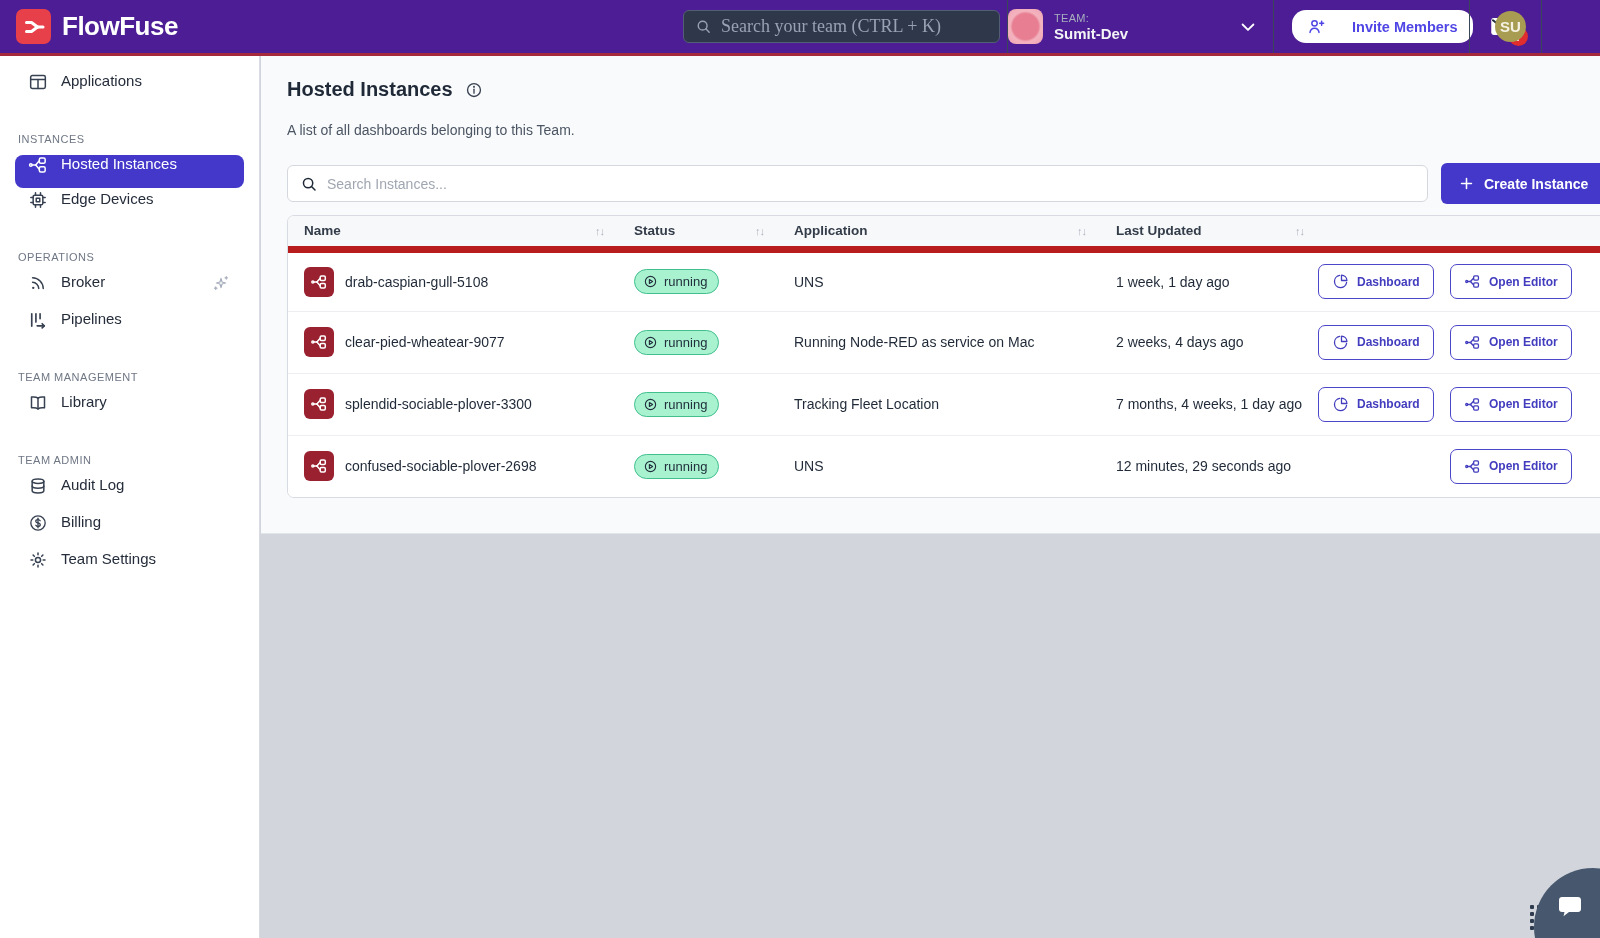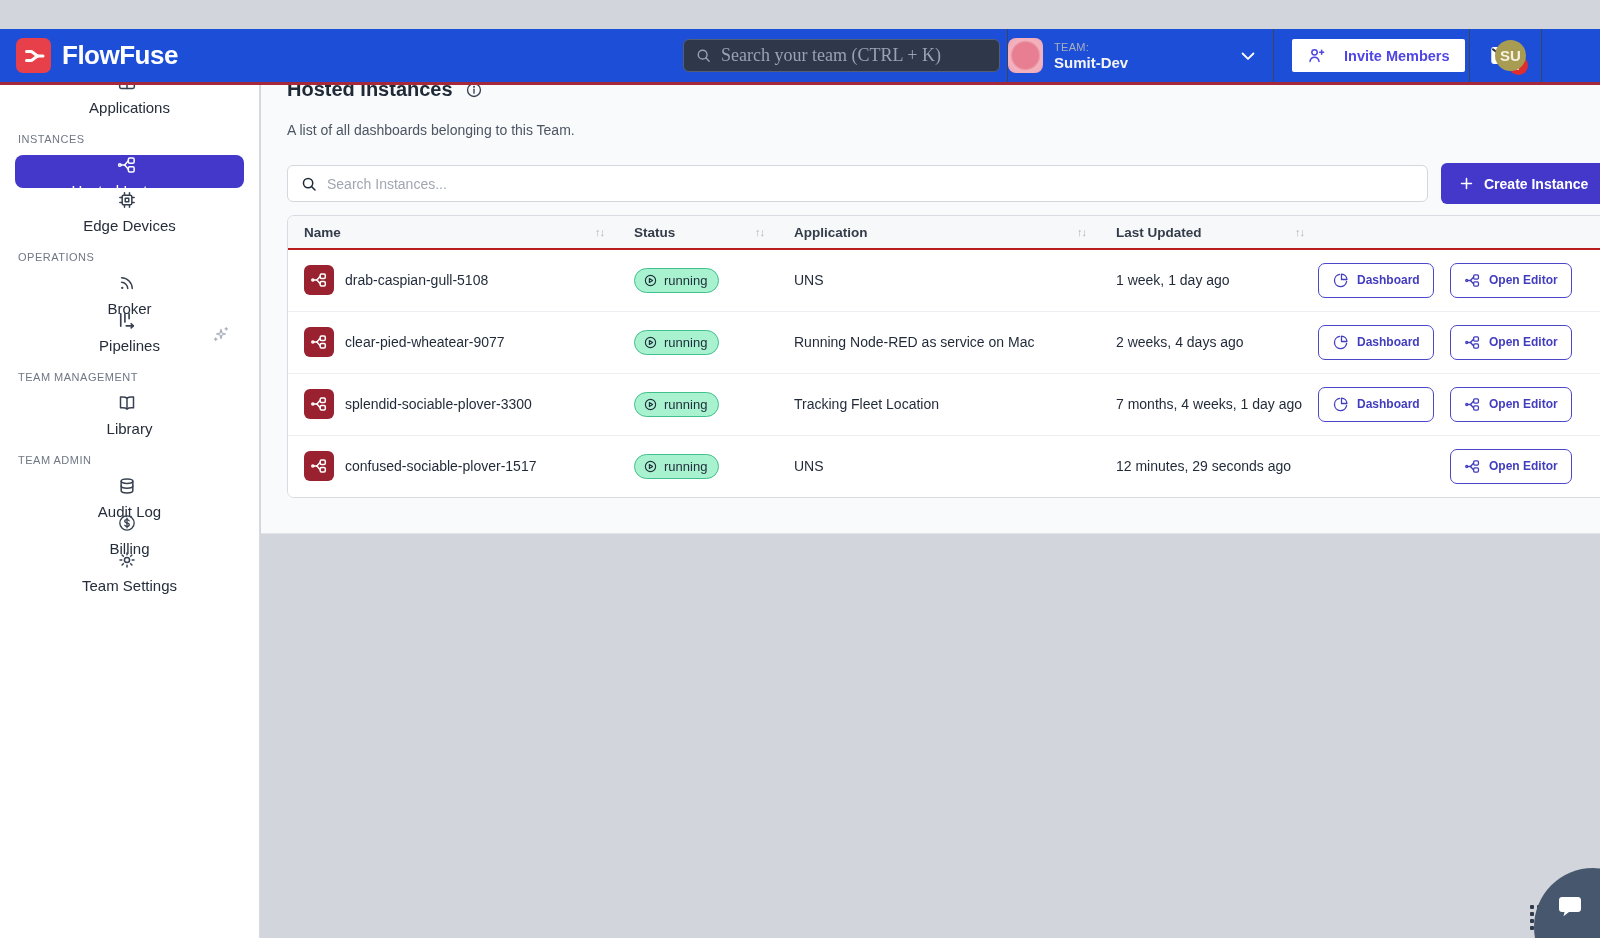--- a/index.html
+++ b/index.html
@@ -5,54 +5,54 @@
   * { margin:0; padding:0; box-sizing:border-box; }
   html,body { width:1600px; height:938px; overflow:hidden; }
   body {
     font-family:"Liberation Sans","DejaVu Sans",sans-serif;
     background:#D2D6DC; position:relative; color:#1F2937;
   }
   svg { display:block; }
 
   
   .topnav { position:absolute; left:0; top:0; width:1600px; height:56px;
-    background:#1d4ed8; border-bottom:3px solid #A5293A; z-index:20;margin-top:29px; }
+    background:#4c1d95; border-bottom:3px solid #A5293A; z-index:20; }
   .brand { position:absolute; left:16px; top:9px; display:flex; align-items:center; gap:11px; }
   .brand-logo { width:35px; height:35px; border-radius:7px; background:#E8404B;
     display:flex; align-items:center; justify-content:center; }
   .brand-name { font-size:26px; font-weight:700; color:#FFFFFF; letter-spacing:-0.5px; }
   .nav-search { position:absolute; left:683px; top:10px; width:317px; height:33px;
     background:#2E384A; border:1px solid #535E74; border-radius:6px;
     display:flex; align-items:center; gap:9px; padding:0 11px; color:#98A2B3; }
   .nav-search input { flex:1; background:transparent; border:none; outline:none;
     color:#E5E7EB; font-size:18px; font-family:Liberation Serif, serif; }
   .nav-search input::placeholder { color:#98A2B3; }
   .nav-div { position:absolute; top:0; height:53px; width:1px; background:#3A4559; }
   .team-sel { position:absolute; left:1008px; top:9px; display:flex; align-items:center; gap:11px; cursor:pointer; }
   .team-avatar { width:35px; height:35px; border-radius:8px;
     background:radial-gradient(circle at 50% 50%, #E77E91 0%, #E77E91 52%, #F3B3BF 62%, #F0A5B3 100%); }
   .team-label { font-size:11px; color:#A8B0BD; letter-spacing:0.3px; }
   .team-name { font-size:15px; font-weight:700; color:#F3F4F6; margin-top:1px; }
   .nav-chevron { position:absolute; left:1238px; top:17px; color:#FFFFFF; }
   .invite-btn { position:absolute; left:1292px; top:10px; height:33px; padding:0 15px;
-    background:#FFFFFF; border:none; border-radius:2px; display:flex; align-items:center; gap:18px;
+    background:#FFFFFF; border:none; border-radius:14px; display:flex; align-items:center; gap:26px;
     color:#4F46E5; font-weight:700; font-size:14.5px; font-family:inherit; cursor:pointer; }
   .mail-wrap { position:absolute; left:1489px; top:13px; width:28px; height:28px; cursor:pointer; }
   .mail-badge { position:absolute; left:20px; top:14px; min-width:19px; height:19px; border-radius:50%;
     background:#E02D2D; color:#FFFFFF; font-size:11px; font-weight:700;
     display:flex; align-items:center; justify-content:center; }
   .user-avatar { position:absolute; left:1495px; top:11px; width:31px; height:31px; border-radius:50%;
     background:#A89C52; color:#F5F2E3; font-size:15px; font-weight:700;
     display:flex; align-items:center; justify-content:center; cursor:pointer; }
 
   
   .sidebar { position:absolute; left:0; top:56px; bottom:0; width:260px;
     background:#FFFFFF; border-right:1px solid #D8DCE2; padding-top:16px; z-index:10; }
-  .side-item { display:flex; align-items:center; gap:7px; height:37px;
-    padding:0 28px; font-size:15px; color:#252D3B; cursor:pointer;flex-direction:column; }
+  .side-item { display:flex; gap:7px; height:37px;
+    padding:0 28px; font-size:15px; color:#252D3B; cursor:pointer; }
   .side-item .si { width:20px; height:20px; color:#374151; flex:none; margin-right:6px; }
   .side-item.active { margin:2px 15px; padding:0 13px; height:33px; border-radius:8px;
     background:#4338CA; color:#FFFFFF; }
   .side-item.active .si { color:#FFFFFF; }
   .side-item .trail { margin-left:auto; color:#A6ADBB; width:20px; height:20px; }
   .section-title { font-size:11px; color:#6F7785; letter-spacing:0.5px;
     margin:24px 0 10px 18px; font-weight:400; }
 
   
   .main { position:absolute; left:261px; top:56px; right:0; bottom:0;
@@ -69,21 +69,21 @@
     border-radius:6px; display:flex; align-items:center; gap:9px; padding:0 12px; color:#1F2937; }
   .search-box input { flex:1; border:none; outline:none; font-size:14px; color:#374151; font-family:inherit; }
   .search-box input::placeholder { color:#A0A6B1; }
   .create-btn { height:41px; margin-top:-2px; padding:0 17px; background:#4338CA; color:#FFFFFF;
     border:none; border-radius:6px; display:flex; align-items:center; gap:9px;
     font-size:14px; font-weight:700; font-family:inherit; white-space:nowrap; cursor:pointer; }
 
   .table-card { margin:11px 0 0 26px; width:1370px; background:#FFFFFF;
     border:1px solid #D8DCE2; border-radius:7px; overflow:hidden; }
   table { width:100%; border-collapse:collapse; table-layout:fixed; }
-  thead th { height:33px; background:#F7F8FA; border-bottom:2px solid #b91c1c;
+  thead th { height:33px; background:#F7F8FA; border-bottom:7px solid #b91c1c;
     font-size:13.5px; font-weight:700; color:#333C49; text-align:right; padding:0 14px 0 16px; }
   thead th .th-in { display:flex; align-items:center; justify-content:space-between; }
   .sort { color:#AEB4BE; font-size:11px; font-weight:400; letter-spacing:-1px; cursor:pointer; }
   tbody td { height:62px; border-top:1px solid #ECEEF1; font-size:14px;
     color:#1F2937; padding:0 10px 0 16px; vertical-align:middle; background:#FFFFFF; }
   tbody td.actions { padding:0; }
   .name-cell { display:flex; align-items:center; gap:11px; cursor:pointer; }
   .inst-icon { width:30px; height:30px; border-radius:6px; background:#9A2130; flex:none;
     display:flex; align-items:center; justify-content:center; color:#FFFFFF; }
   .badge { display:inline-flex; align-items:center; gap:6px; padding:4px 11px 4px 8px;
@@ -513,21 +513,21 @@
               <span class="inst-icon">
                 <svg width="18" height="18" viewBox="0 0 24 24" fill="none" stroke="currentColor" stroke-width="2" stroke-linecap="round" stroke-linejoin="round">
                       <circle cx="3.8" cy="12" r="1.4"></circle>
                       <path d="M5.2 12h4"></path>
                       <path d="M9.2 12l4.4-5"></path>
                       <path d="M9.2 12l4.4 5"></path>
                       <rect x="13.6" y="4" width="6.8" height="6" rx="1.6"></rect>
                       <rect x="13.6" y="14" width="6.8" height="6" rx="1.6"></rect>
                     </svg>
               </span>
-              <span>confused-sociable-plover-1517</span>
+              <span>confused-sociable-plover-2698</span>
             </div>
               </td>
             <td><span class="badge">
               <svg width="15" height="15" viewBox="0 0 24 24" fill="none" stroke="currentColor" stroke-width="1.8" stroke-linejoin="round">
                     <circle cx="12" cy="12" r="8.2"></circle>
                     <path d="M10.2 8.8v6.4L15.4 12Z"></path>
                   </svg>
               <span>running</span>
                 </span></td>
             <td><span>UNS</span></td>

